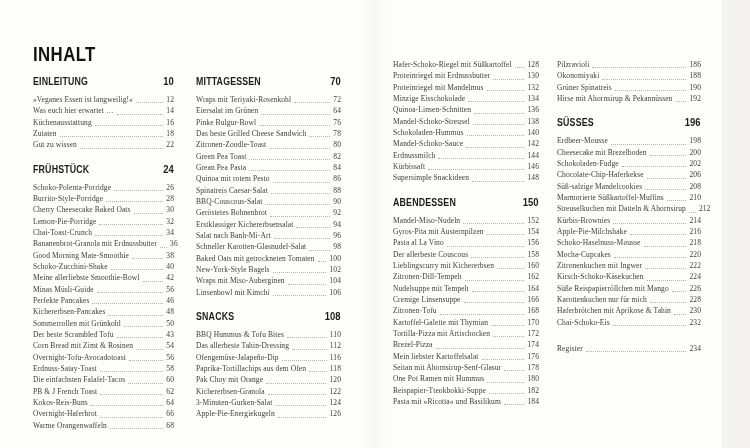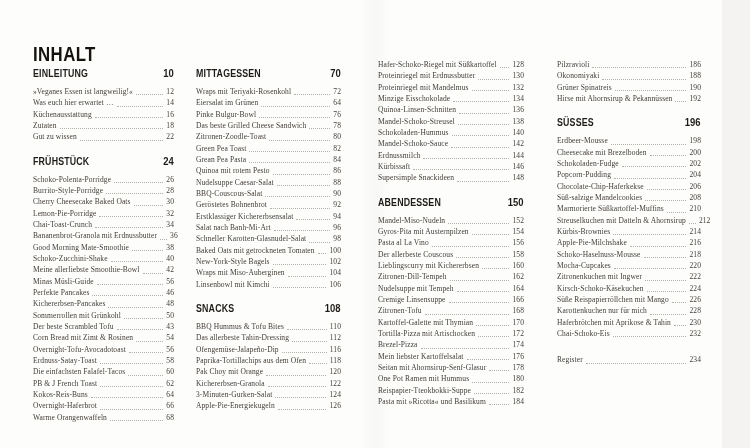--- a/index.html
+++ b/index.html
@@ -21,30 +21,30 @@
     position:absolute; left:33px; top:28px;
     font-family:"Liberation Sans", sans-serif;
     font-weight:800; font-size:21px; letter-spacing:0.5px;
     color:#16130f;
     transform:scaleX(0.80); transform-origin:left center;
     white-space:nowrap;
   }
   .col { position:absolute; top:59px; }
   .col-1 { left:33px;  width:141px; }
   .col-2 { left:196px; width:145px; }
-  .col-3 { left:378px; width:146px; }
+  .col-3 { left:393px; width:146px; }
   .col-4 { left:557px; width:144px; }
 
   .row-section {
     display:flex; align-items:baseline; justify-content:space-between;
     margin:12px 0 6px 0; line-height:13px;
     font-family:"Liberation Sans", sans-serif; font-weight:700;
     color:#1f1c18;
   }
-  .col > .row-section:first-child { margin-top:8px; }
+  .col > .row-section:first-child { margin-top:16px; }
   .sec-label {
     font-size:10.5px; letter-spacing:0.2px;
     display:inline-block; transform:scaleX(0.84); transform-origin:left center;
     white-space:nowrap;
   }
   .sec-page {
     font-size:10.5px;
     display:inline-block; transform:scaleX(0.9); transform-origin:right center;
   }
 
@@ -252,21 +252,21 @@
         <span class="entry-label">Grean Pea Pasta</span>
         <span class="leader"></span>
         <span class="entry-page">84</span>
       </div>
       <div class="row-entry">
         <span class="entry-label">Quinoa mit rotem Pesto</span>
         <span class="leader"></span>
         <span class="entry-page">86</span>
       </div>
       <div class="row-entry">
-        <span class="entry-label">Nudelsuppe Caesar-Salat</span>
+        <span class="entry-label">Spinatreis Caesar-Salat</span>
         <span class="leader"></span>
         <span class="entry-page">88</span>
       </div>
       <div class="row-entry">
         <span class="entry-label">BBQ-Couscous-Salat</span>
         <span class="leader"></span>
         <span class="entry-page">90</span>
       </div>
       <div class="row-entry">
         <span class="entry-label">Geröstetes Bohnenbrot</span>
@@ -531,25 +531,20 @@
       </div>
       <div class="row-entry">
         <span class="entry-label">Cheesecake mit Brezelboden</span>
         <span class="leader"></span>
         <span class="entry-page">200</span>
       </div>
       <div class="row-entry">
         <span class="entry-label">Schokoladen-Fudge</span>
         <span class="leader"></span>
         <span class="entry-page">202</span>
-      </div>
-      <div class="row-entry">
-        <span class="entry-label">Popcorn-Pudding</span>
-        <span class="leader"></span>
-        <span class="entry-page">204</span>
       </div>
       <div class="row-entry">
         <span class="entry-label">Chocolate-Chip-Haferkekse</span>
         <span class="leader"></span>
         <span class="entry-page">206</span>
       </div>
       <div class="row-entry">
         <span class="entry-label">Süß-salzige Mandelcookies</span>
         <span class="leader"></span>
         <span class="entry-page">208</span>

